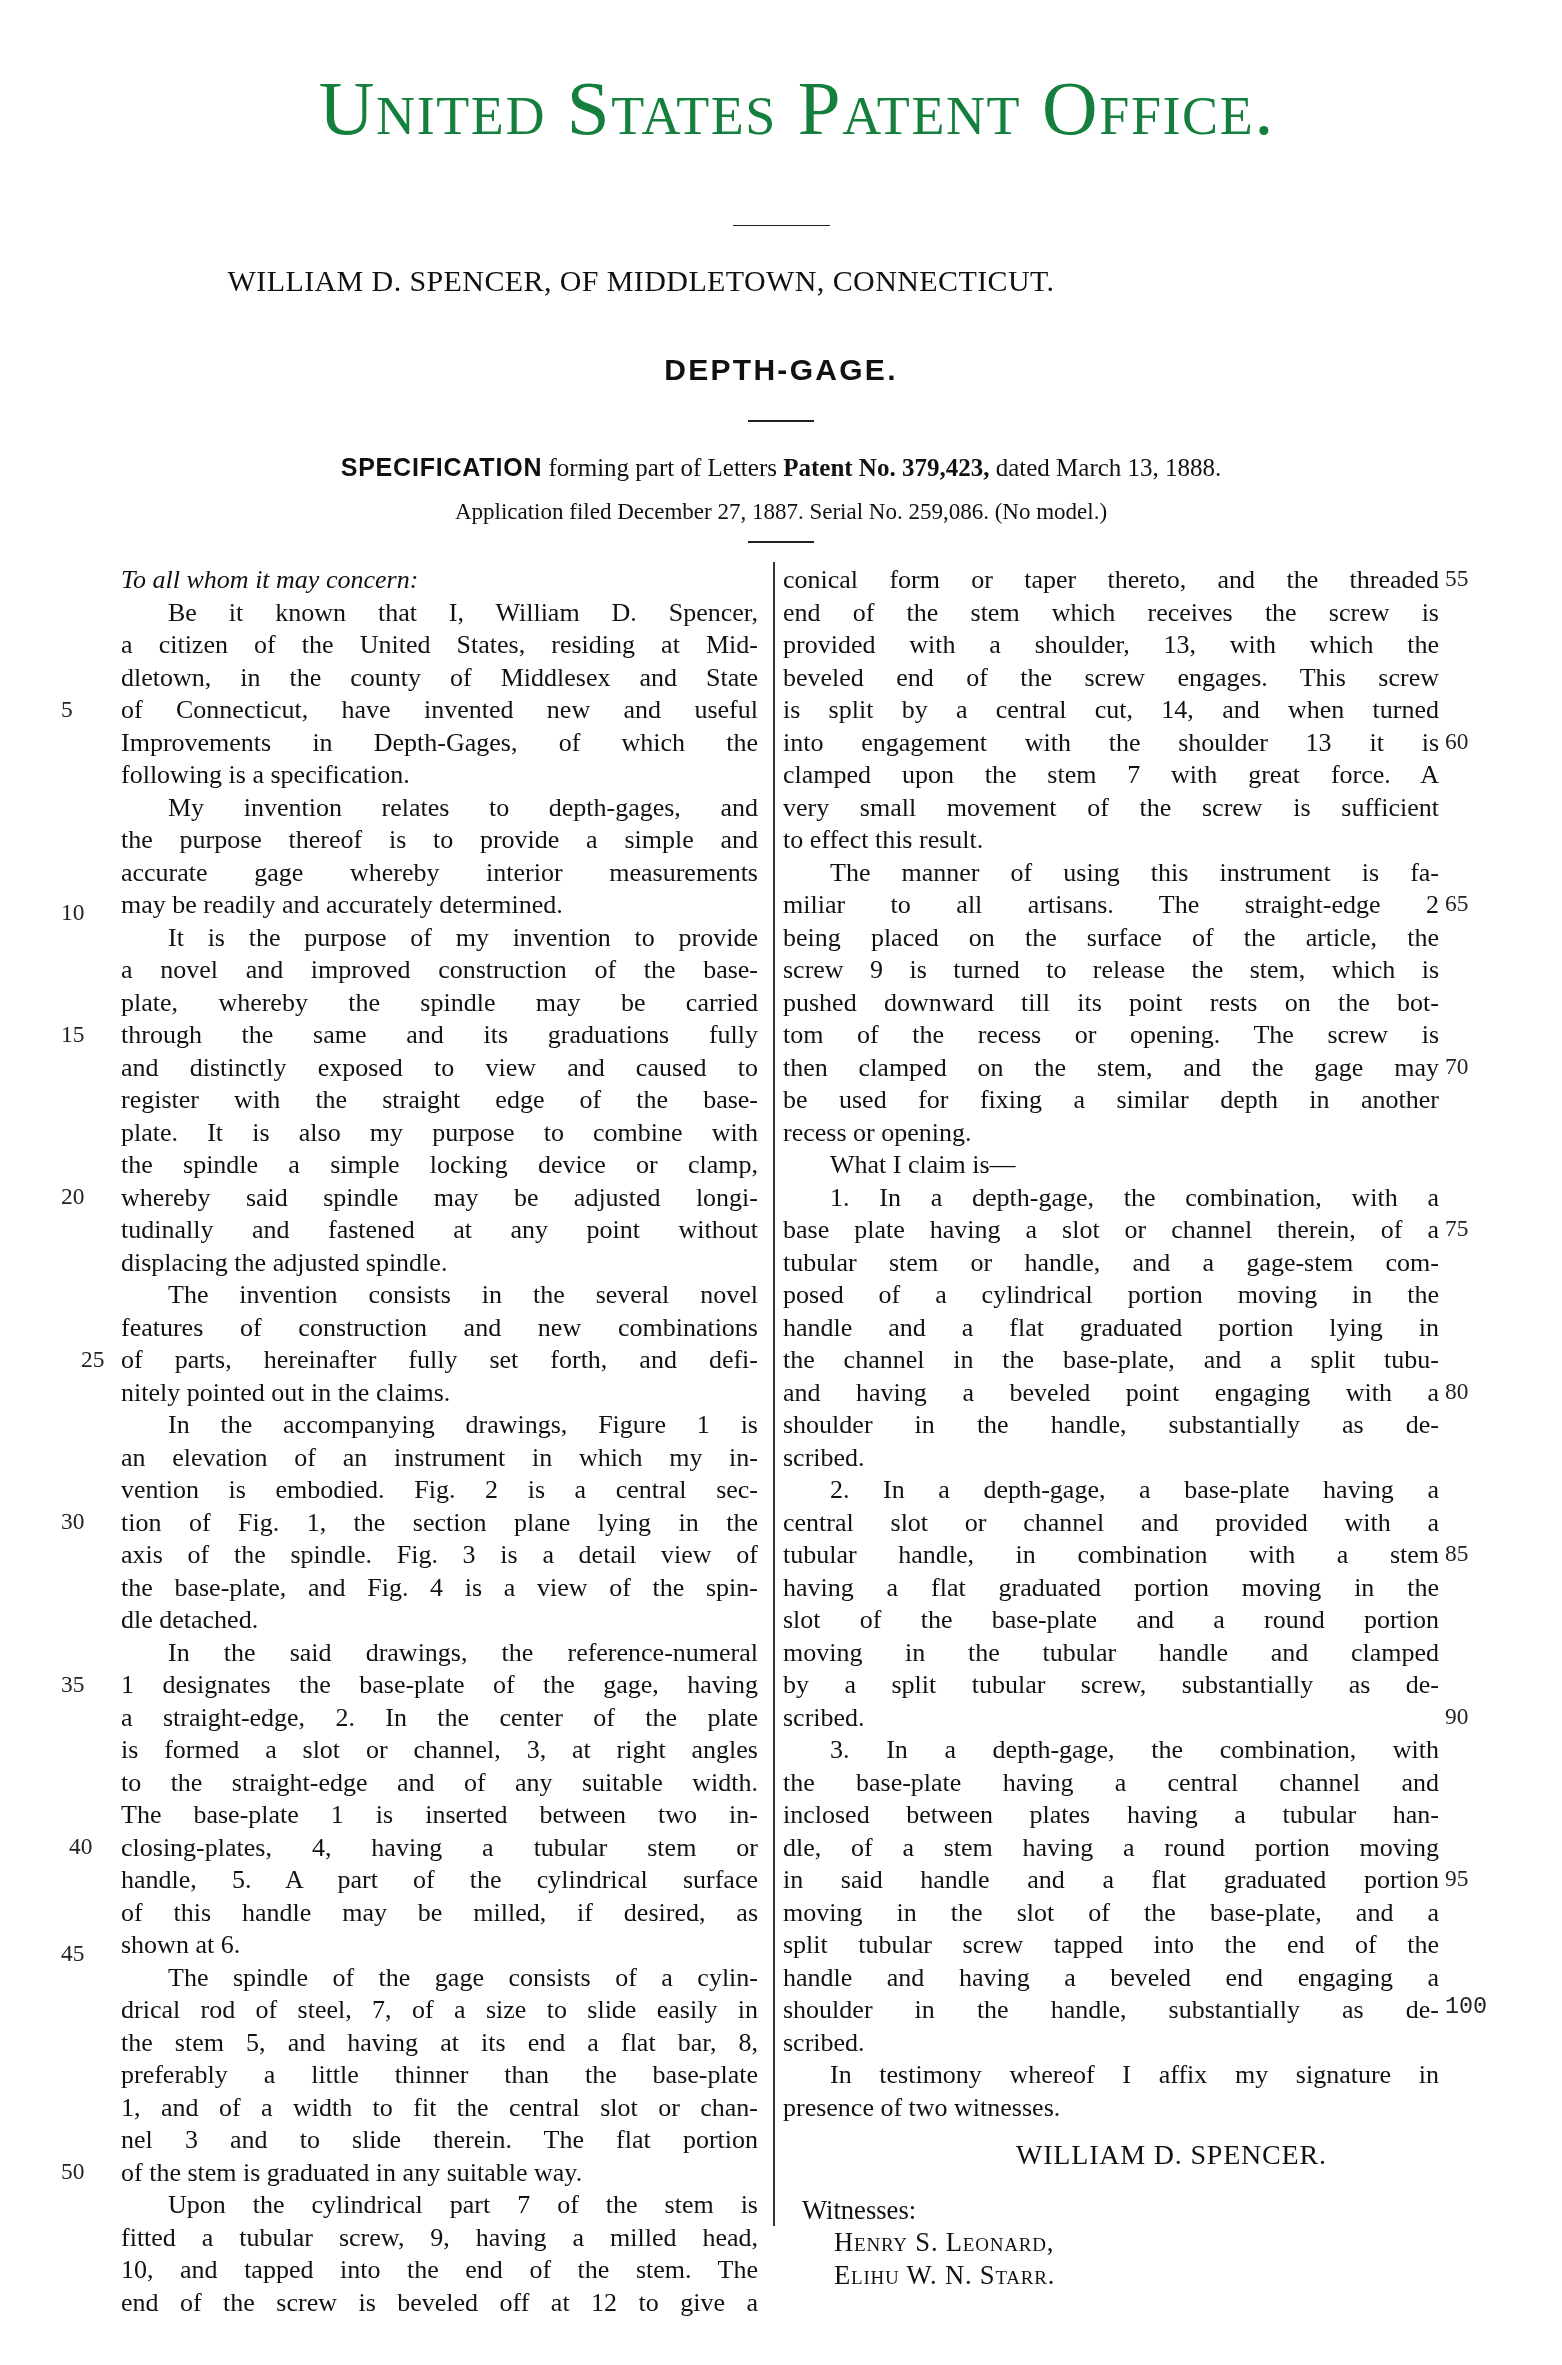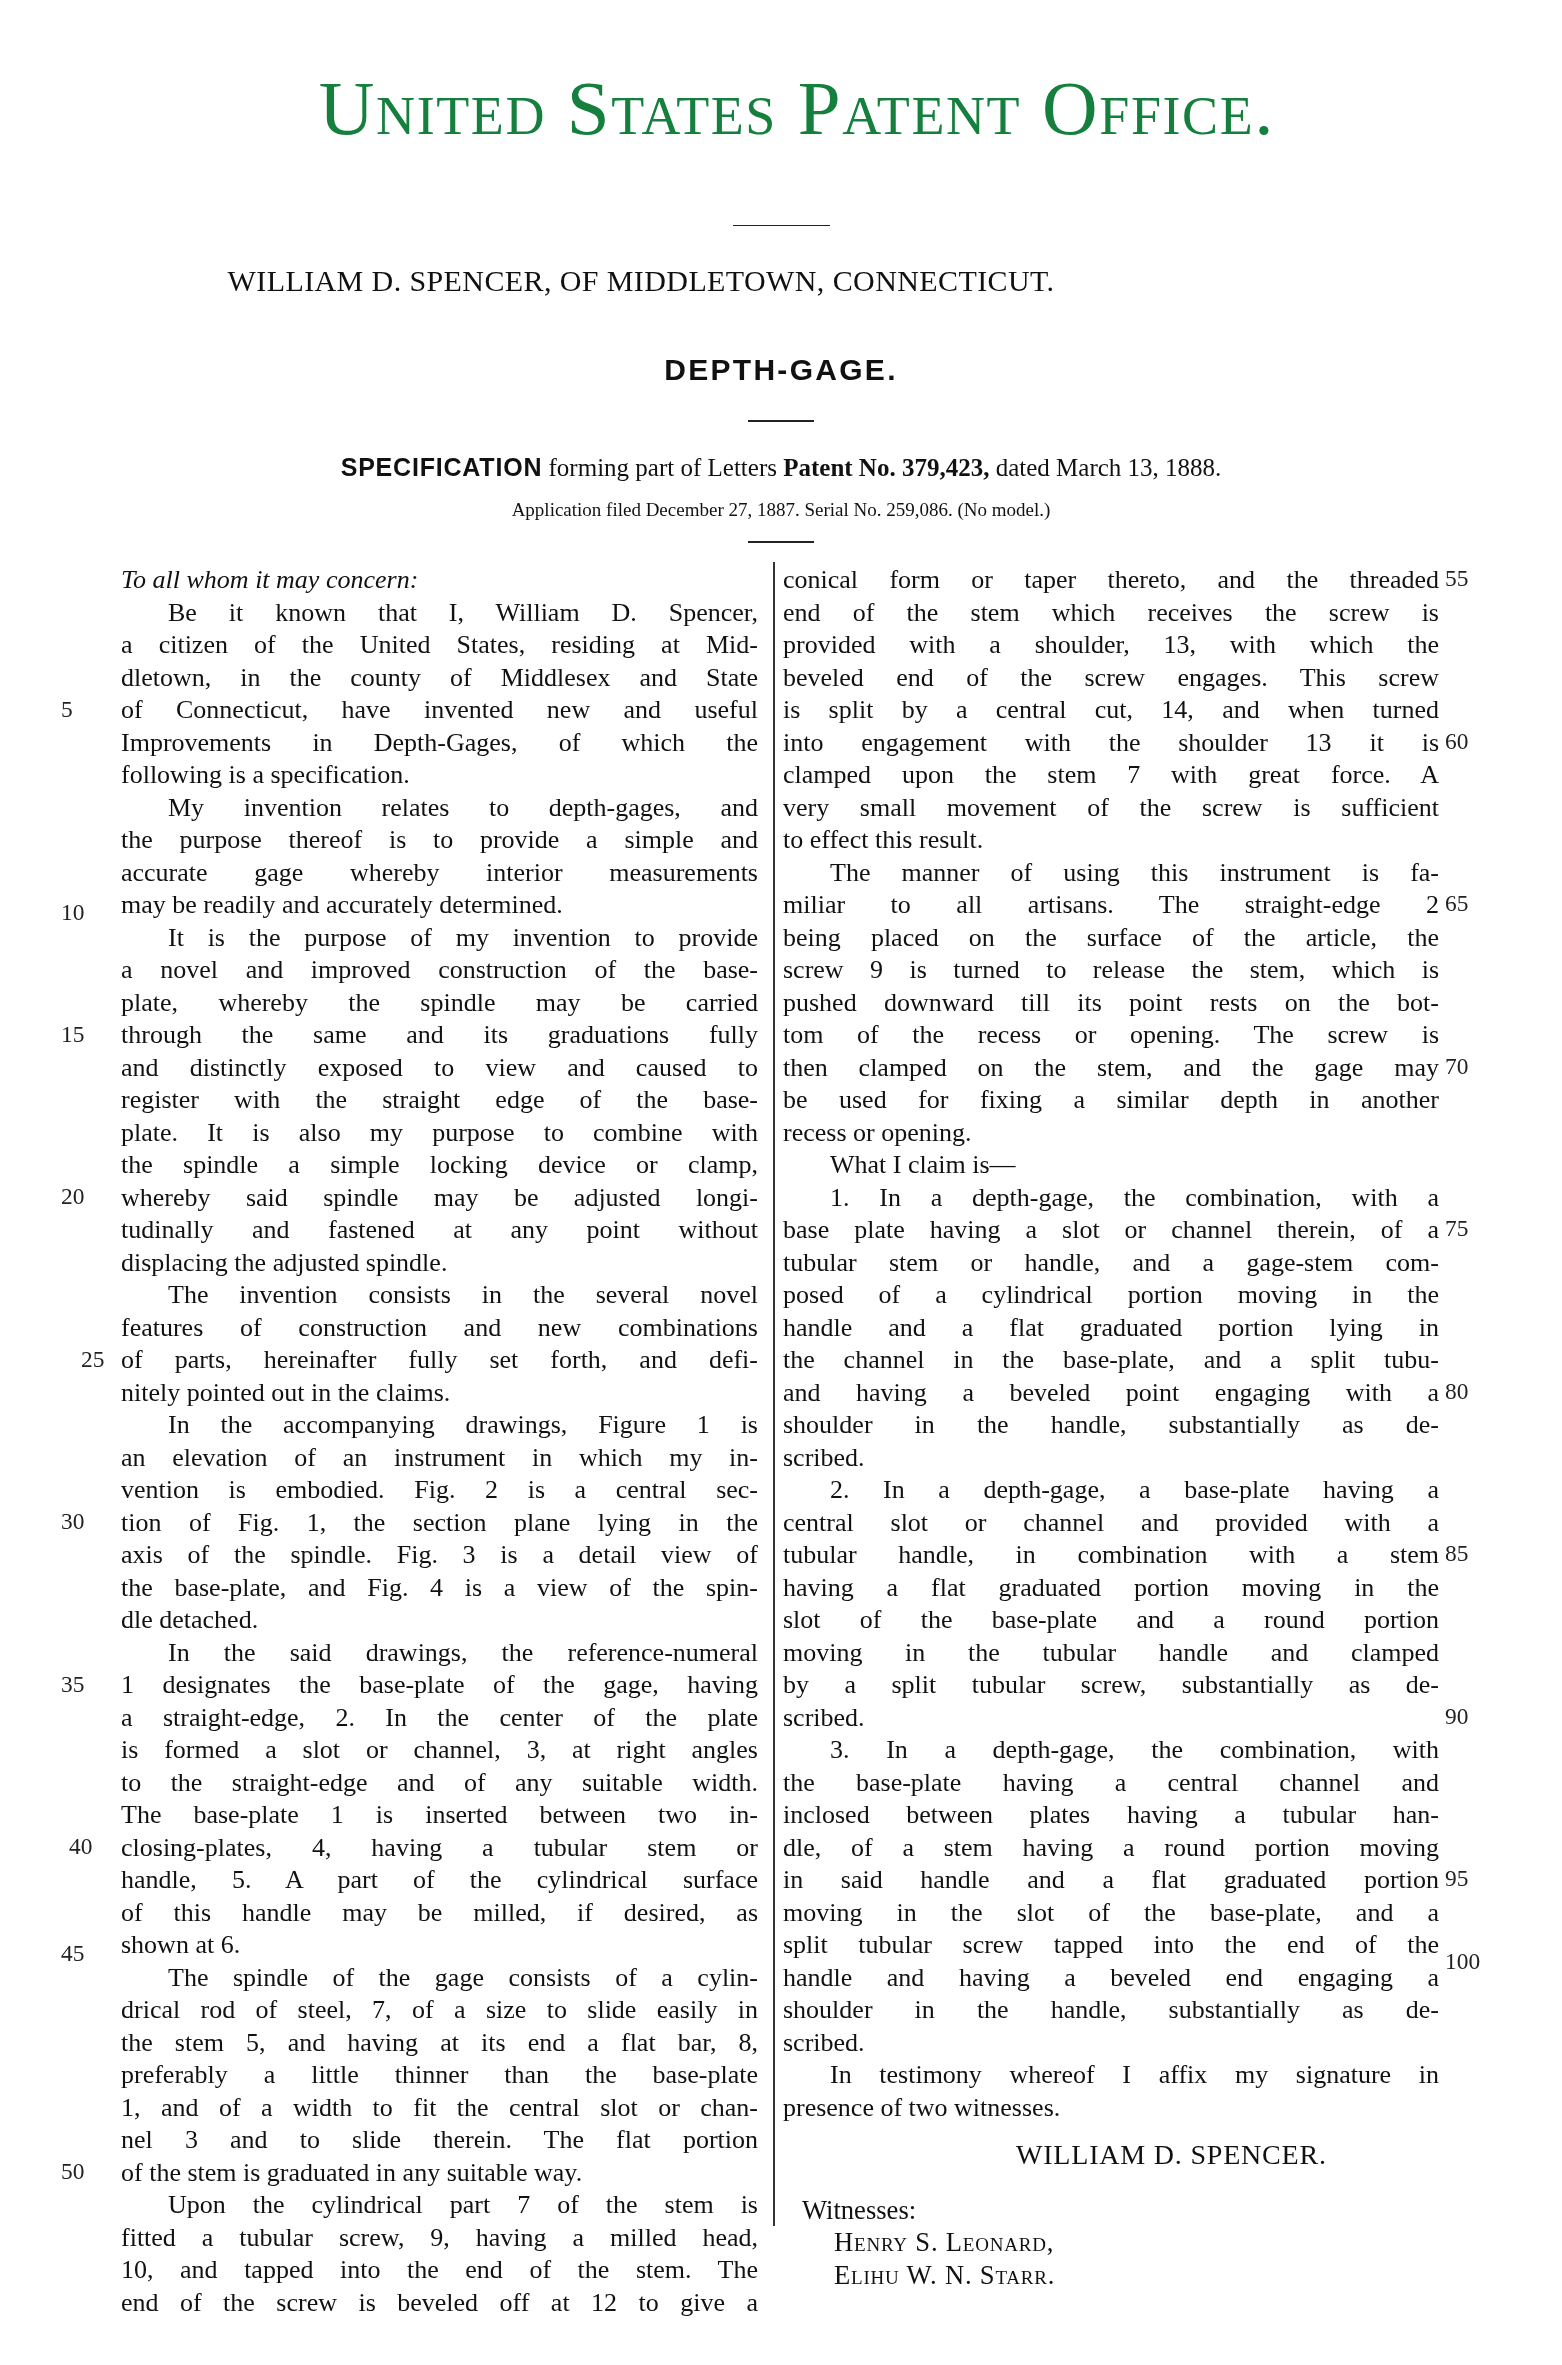--- a/index.html
+++ b/index.html
@@ -23,21 +23,21 @@
     font-size: 30px; letter-spacing: 2.3px; line-height: 1;
   }
   .spec-line {
     position: absolute; top: 455px; left: 0; width: 1562px; text-align: center;
     font-size: 25px; line-height: 1; font-weight: bold;
   }
   .spec-line .spec-word { font-family: "Liberation Sans", sans-serif; letter-spacing: 0.8px; }
   .spec-line .normal { font-weight: normal; }
   .app-line {
     position: absolute; top: 500px; left: 0; width: 1562px; text-align: center;
-    font-size: 19px; line-height: 1;
+    font-size: 23px; line-height: 1;
   }
   .col {
     position: absolute; top: 564px; font-size: 26px; line-height: 32.5px;
   }
   .col-left { left: 121px; width: 637px; }
   .col-right { left: 783px; width: 656px; }
   .line { white-space: nowrap; text-align: justify; text-align-last: justify; height: 32.5px; }
   .line.last { text-align-last: left; }
   .line.indent { padding-left: 47px; }
   .line.salutation { font-style: italic; text-align-last: left; }
@@ -198,19 +198,19 @@
 
 <div class="linenum ln-right" style="top:567px;">55</div>
 <div class="linenum ln-right" style="top:730px;">60</div>
 <div class="linenum ln-right" style="top:892px;">65</div>
 <div class="linenum ln-right" style="top:1055px;">70</div>
 <div class="linenum ln-right" style="top:1217px;">75</div>
 <div class="linenum ln-right" style="top:1380px;">80</div>
 <div class="linenum ln-right" style="top:1542px;">85</div>
 <div class="linenum ln-right" style="top:1705px;">90</div>
 <div class="linenum ln-right" style="top:1867px;">95</div>
-<div class="linenum ln-right" style="top:1950px;">100</div>
+<div class="linenum ln-right" style="top:1996px;font-family:Liberation Mono, monospace;">100</div>
 
 <div class="signature">WILLIAM D. SPENCER.</div>
 <div class="witnesses-label">Witnesses:</div>
 <div class="witness" style="top:2227px;">Henry S. Leonard,</div>
 <div class="witness" style="top:2260px;">Elihu W. N. Starr.</div>
 
 
 </body></html>

